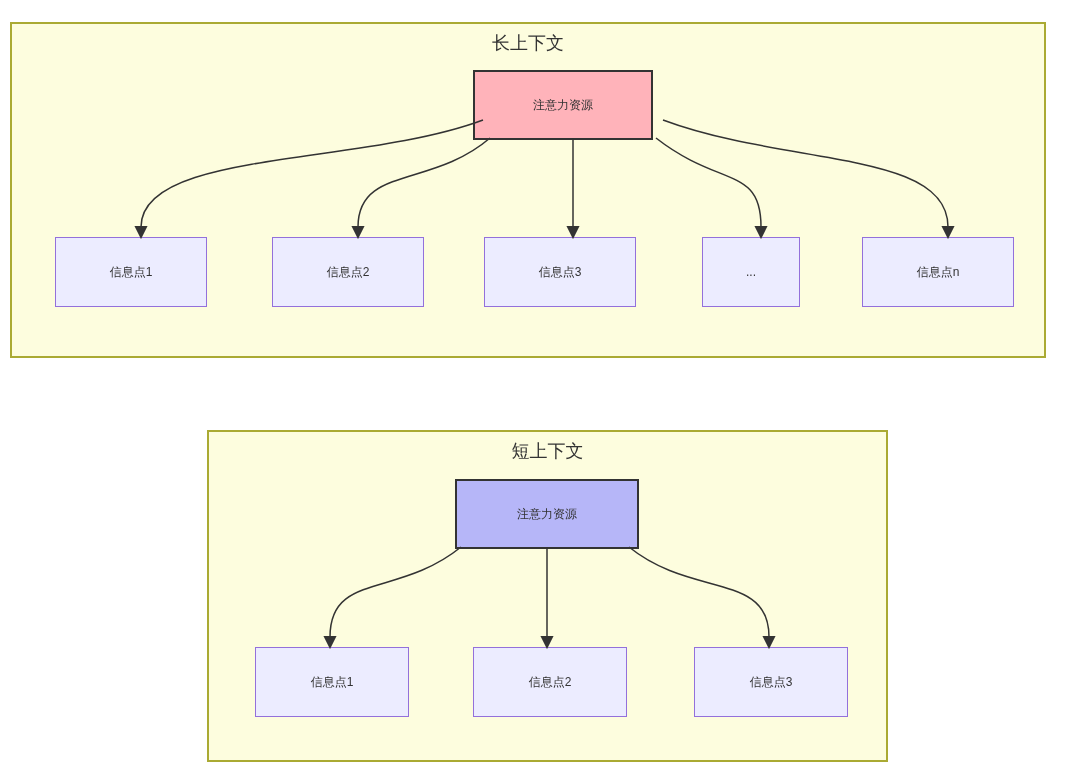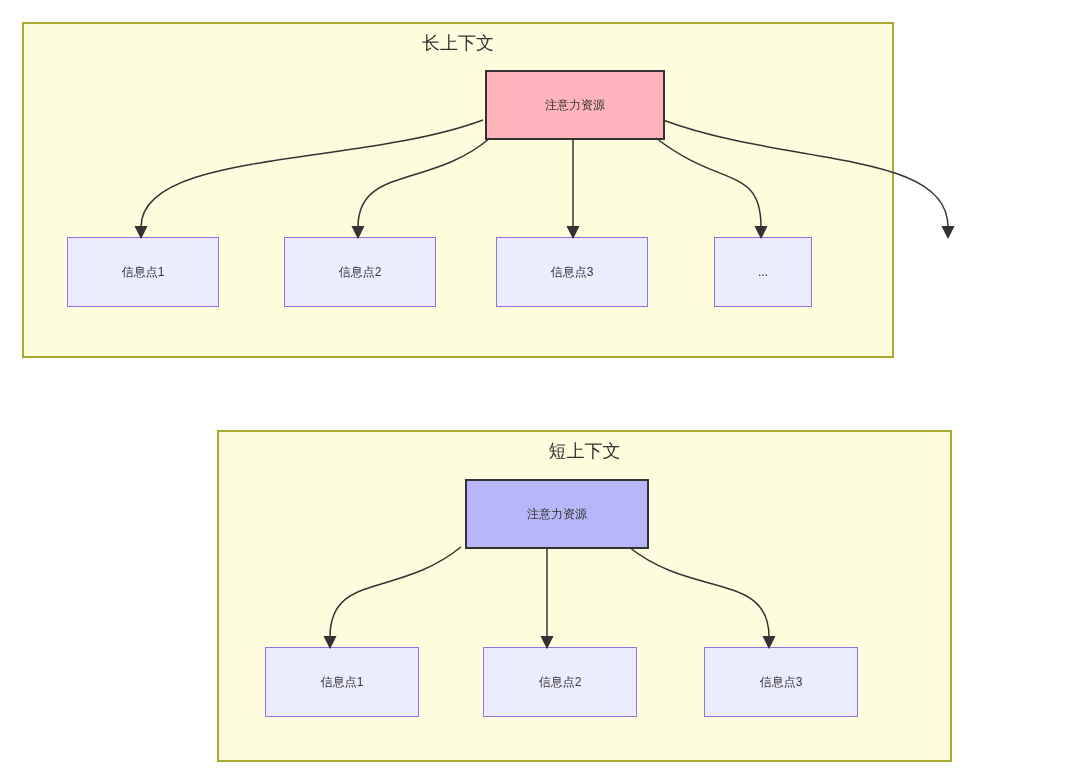--- a/index.html
+++ b/index.html
@@ -10,22 +10,22 @@
   }
   * { margin:0; padding:0; box-sizing:border-box; }
   html,body { background:#ffffff; }
   body { font-family:"Liberation Sans","DejaVu Sans",sans-serif; color:var(--text); }
   .canvas { position:relative; width:1080px; height:774px; background:#ffffff; overflow:hidden; }
 
   .cluster {
     position:absolute; background:var(--cluster-fill);
     border:2px solid var(--cluster-border);
   }
-  .cluster-long  { left:22px;  top:22px;  width:872px; height:336px;text-decoration:underline; }
-  .cluster-short { left:217px; top:430px; width:735px;  height:332px; }
+  .cluster-long  { left:10px;  top:22px;  width:1036px; height:336px;text-decoration:underline; }
+  .cluster-short { left:207px; top:430px; width:681px;  height:332px; }
   .cluster-title {
     position:absolute; top:7px; left:0; width:100%;
     text-align:center; font-size:18px; color:var(--text);
   }
 
   .node {
     position:absolute; display:flex; align-items:center; justify-content:center;
     font-size:12px; color:var(--text); text-align:center;
   }
   .attn {
@@ -59,20 +59,21 @@
 
   <section class="cluster cluster-long">
     <div class="cluster-title">长上下文</div>
 
     <div class="node attn attn-long">注意力资源</div>
 
     <div class="node info l1">信息点1</div>
     <div class="node info l2">信息点2</div>
     <div class="node info l3">信息点3</div>
     <div class="node info l4">...</div>
+    <div class="node info l5">信息点n</div>
   </section>
 
   <section class="cluster cluster-short">
     <div class="cluster-title">短上下文</div>
 
     <div class="node attn attn-short">注意力资源</div>
 
     <div class="node info s1">信息点1</div>
     <div class="node info s2">信息点2</div>
     <div class="node info s3">信息点3</div>

